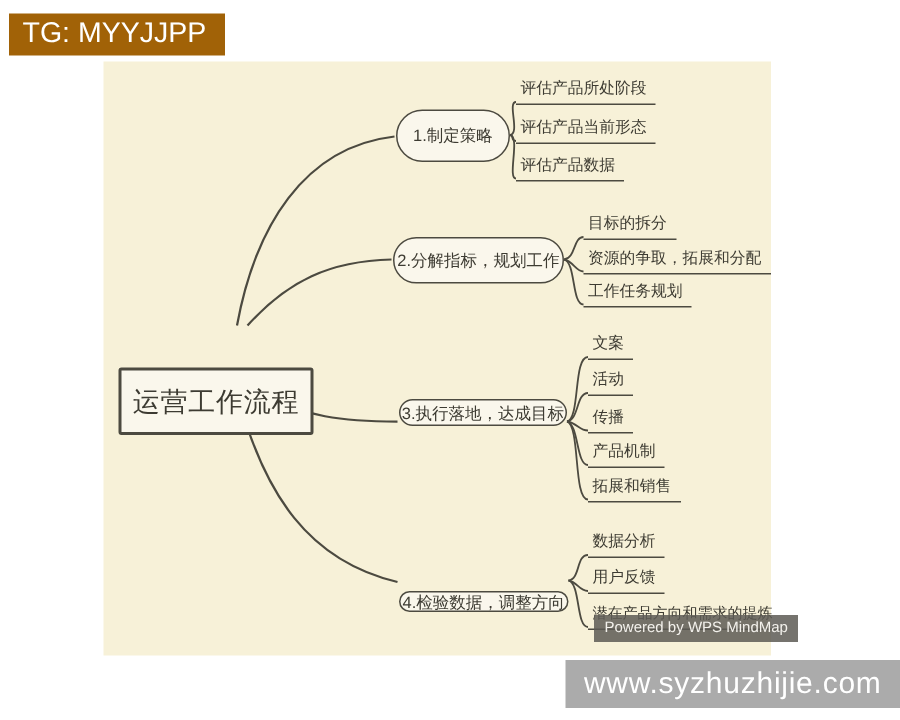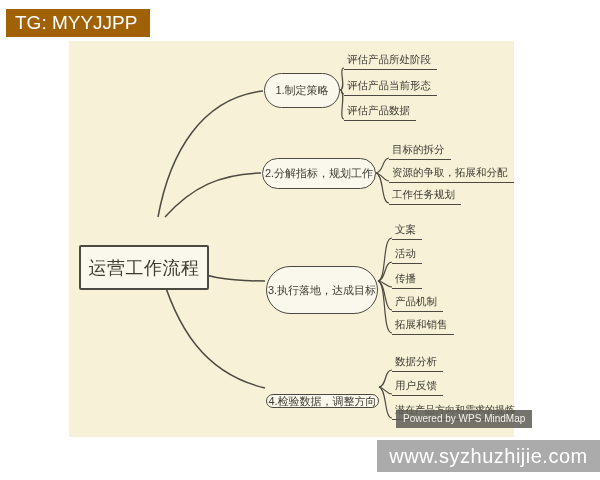--- a/index.html
+++ b/index.html
@@ -17,21 +17,21 @@
     background:#faf7ec;border:1.5px solid #4c4a40;color:#3d3b32;
     white-space:nowrap;box-sizing:border-box;
   }
   #root-node{
     left:79px;top:217px;width:130px;height:45px;
     border-width:2px;border-radius:2px;font-size:18px;letter-spacing:.5px;margin-top:28px;
   }
   .branch{border-radius:999px;font-size:11px;}
   #branch-1{left:264px;top:73px;width:76px;height:35px;}
   #branch-2{left:262px;top:158px;width:114px;height:31px;}
-  #branch-3{left:266px;top:266px;width:112px;height:48px;}
+  #branch-3{left:266px;top:266px;width:112px;height:18px;}
   #branch-4{left:266px;top:394px;width:113px;height:14px;}
   .leaf{
     position:absolute;height:16px;line-height:15px;font-size:10.5px;color:#3d3b32;
     padding:0 6px 1px 3px;border-bottom:1.5px solid #4c4a40;white-space:nowrap;
     background:transparent;
   }
   .tg-badge{
     position:absolute;left:6px;top:9px;width:144px;height:28px;line-height:28px;
     background:#a16207;color:#ffffff;font-size:19px;padding-left:9px;
     box-sizing:border-box;z-index:5;

